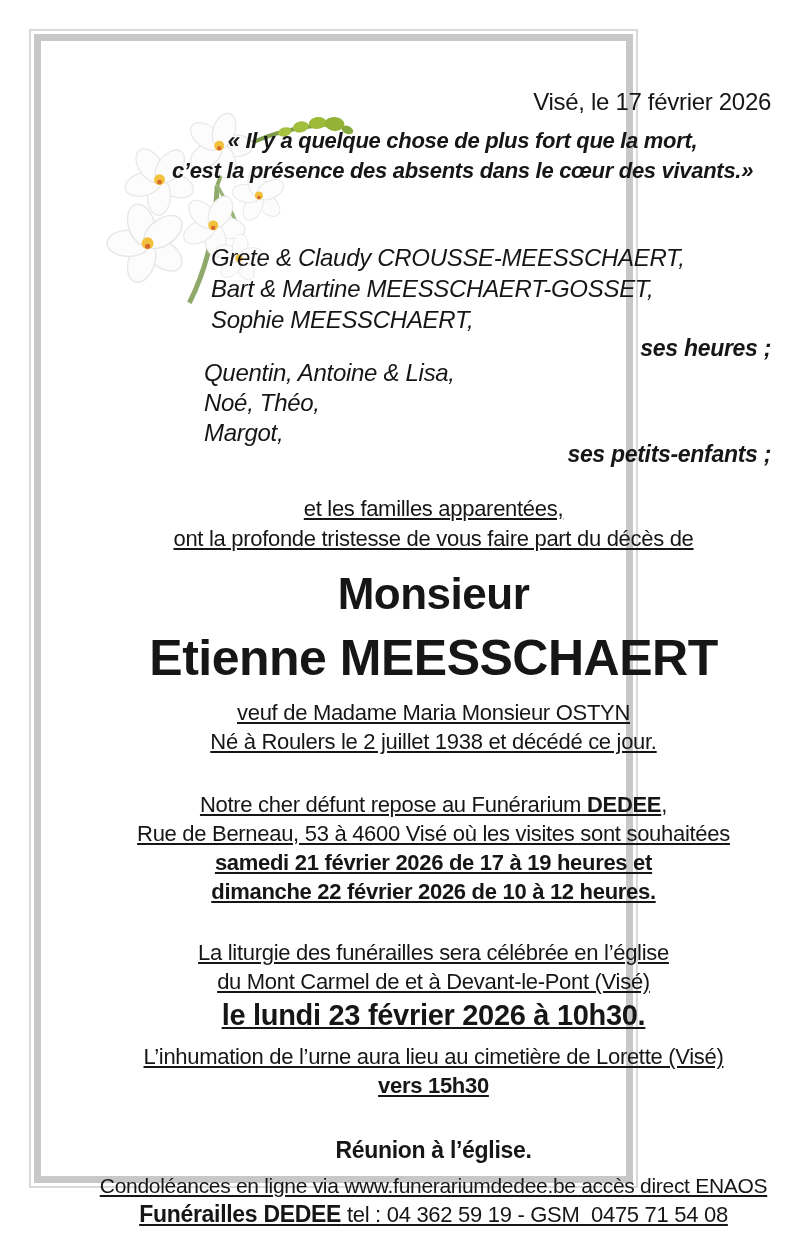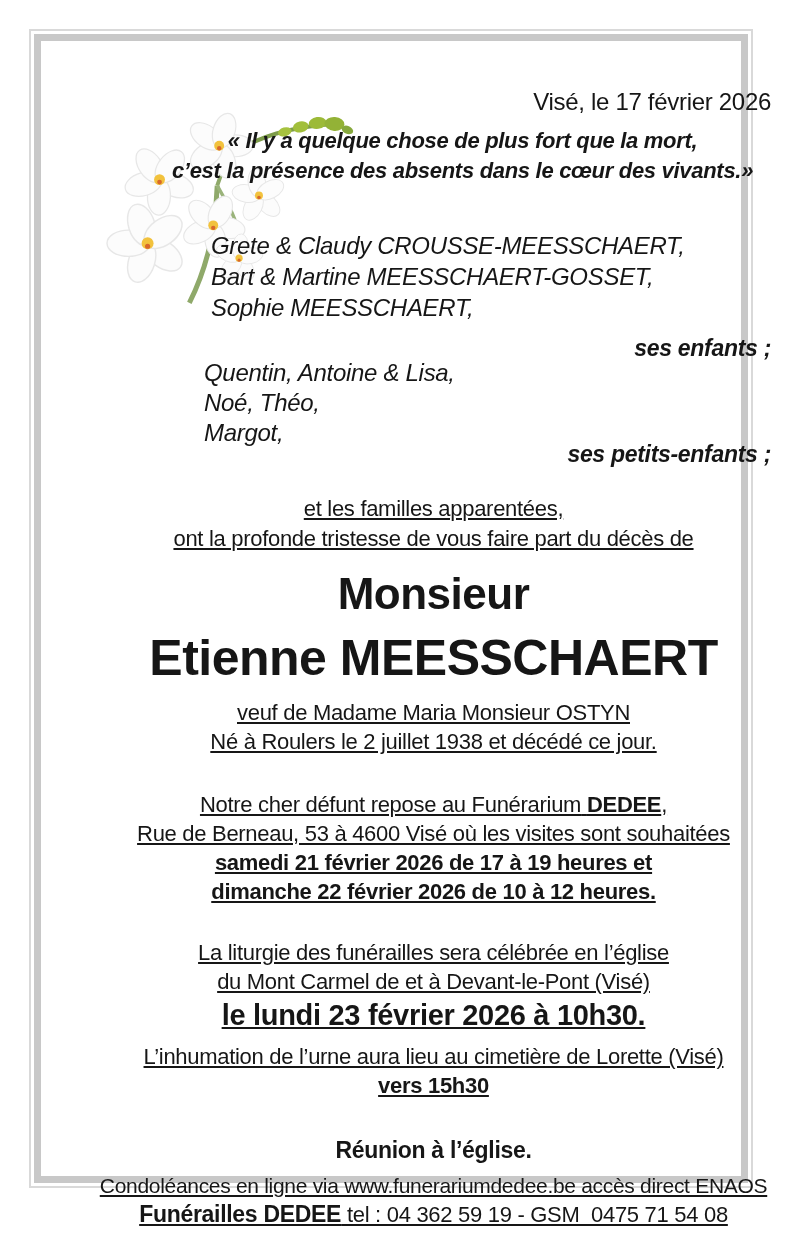--- a/index.html
+++ b/index.html
@@ -2,41 +2,41 @@
 <html lang="fr"><head>
 <meta charset="utf-8">
 <style>
   html,body{margin:0;padding:0;}
   body{
     width:787px;height:1240px;position:relative;background:#ffffff;
     font-family:"Liberation Sans",sans-serif;color:#161616;overflow:hidden;
   }
   
   .frame{
-    position:absolute;left:29px;top:29px;width:724px;height:1159px;
+    position:absolute;left:29px;top:29px;width:609px;height:1159px;
     border:2px solid #d9d9d9;background:#ffffff;box-sizing:border-box;
   }
   
   .frame-band{
     position:absolute;left:3px;top:3px;right:3px;bottom:3px;
     border:7px solid #c8c8c8;background:#ffffff;
   }
   .content{
     position:absolute;left:41px;top:41px;width:703px;height:1140px;
   }
   .sec{position:absolute;left:0;width:100%;letter-spacing:-0.3px;z-index:2;}
   .txt{font-size:22px;line-height:29px;text-align:center;text-decoration:underline;}
   .right{text-align:right;padding-right:14px;box-sizing:border-box;}
   .b{font-weight:bold;}
   .pre{white-space:pre-wrap;}
 
   .dateline{top:6px;font-size:24px;line-height:28px;}
   .quote{top:44px;font-size:22px;line-height:30px;font-weight:bold;font-style:italic;
          text-align:center;padding-left:64px;padding-right:6px;box-sizing:border-box;}
-  .children{top:148px;left:129px;width:560px;font-size:24px;line-height:31px;font-style:italic;}
+  .children{top:160px;left:129px;width:560px;font-size:24px;line-height:31px;font-style:italic;}
   .lbl-children{top:252px;font-size:23px;line-height:28px;font-weight:bold;font-style:italic;}
   .grandchildren{top:276px;left:122px;width:560px;font-size:24px;line-height:30px;font-style:italic;}
   .lbl-grandchildren{top:358px;font-size:23px;line-height:28px;font-weight:bold;font-style:italic;}
   .intro{top:412px;line-height:30px;}
   .title-monsieur{top:486px;font-size:44px;line-height:52px;text-align:center;font-weight:bold;letter-spacing:-0.5px;}
   .deceased{top:546px;font-size:50px;line-height:60px;text-align:center;font-weight:bold;letter-spacing:-0.5px;}
   .widower{top:616px;line-height:29px;}
   .repose{top:708px;line-height:29px;}
   .liturgy{top:856px;line-height:29px;}
   .liturgy .big{display:block;font-size:29px;line-height:38px;font-weight:bold;}
@@ -140,21 +140,21 @@
       <div class="sec quote">
         <span>« Il y a quelque chose de plus fort que la mort,</span><br>
         <span>c’est la présence des absents dans le cœur des vivants.»</span>
       </div>
 
       <div class="sec children">
         <div>Grete &amp; Claudy CROUSSE-MEESSCHAERT,</div>
         <div>Bart &amp; Martine MEESSCHAERT-GOSSET,</div>
         <div>Sophie MEESSCHAERT,</div>
       </div>
-      <div class="sec lbl-children right">ses enfants ;</div>
+      <div class="sec lbl-children right">ses heures ;</div>
 
       <div class="sec grandchildren">
         <div>Quentin, Antoine &amp; Lisa,</div>
         <div>Noé, Théo,</div>
         <div>Margot,</div>
       </div>
       <div class="sec lbl-grandchildren right">ses petits-enfants ;</div>
 
       <div class="sec txt intro">
         <span>et les familles apparentées,</span><br>

